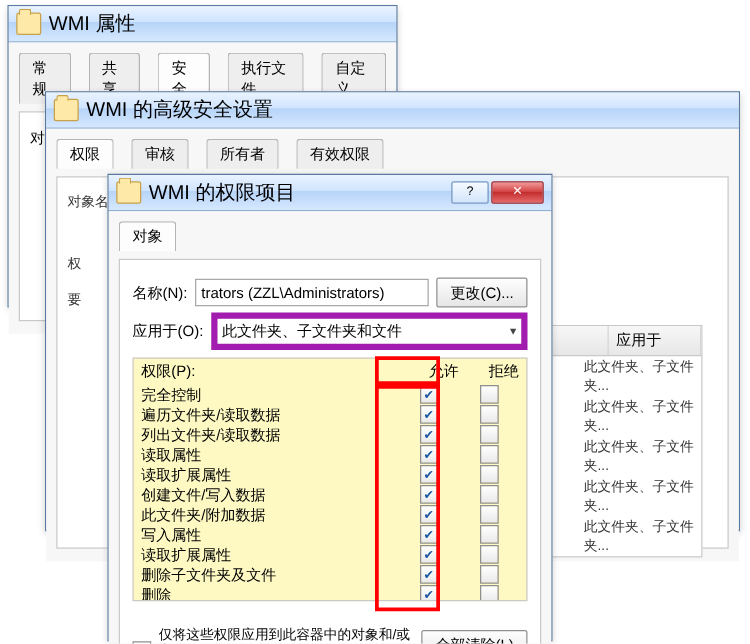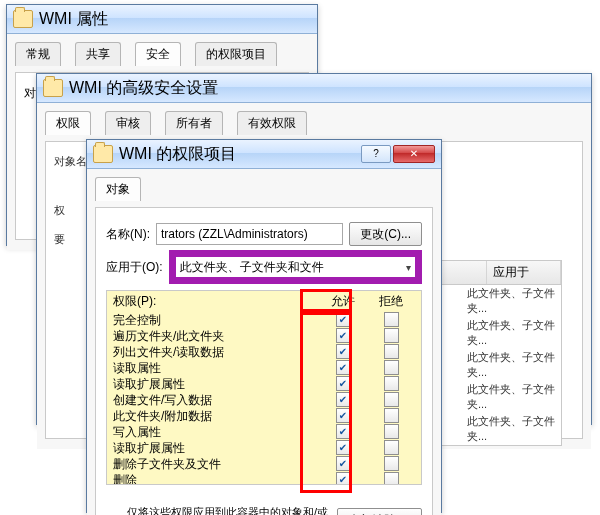--- a/index.html
+++ b/index.html
@@ -14,26 +14,26 @@
   .winbtn.close{background:linear-gradient(#f29a9a,#d34545 45%,#c02a2a 46%,#e76a6a);border-color:#a02525;color:#fff;width:40px}
   .client{padding:8px 8px 10px 8px;background:#f7f7f7}
   .tabbar{display:flex;gap:14px;margin-bottom:6px}
   .tab{padding:3px 10px;border:1px solid #b5b5b5;border-bottom:none;background:#fdfdfd;border-radius:3px 3px 0 0;font-size:12px}
   .tab.inactive{background:#eee}
   .group{border:1px solid #c9c9c9;background:#fff;padding:8px}
   .row{display:flex;align-items:center;margin:4px 0;gap:6px}
   .lbl{white-space:nowrap}
   .txtbox{flex:1;height:20px;border:1px solid #a8a8a8;background:#fff;padding:0 4px;display:flex;align-items:center;overflow:hidden;white-space:nowrap}
   .btn{height:22px;padding:0 10px;border:1px solid #8f8f8f;background:linear-gradient(#fefefe,#e6e6e6);border-radius:2px;font-size:12px;display:inline-flex;align-items:center;justify-content:center}
-  .select{flex:1;height:20px;border:7px solid #a21caf;background:#fff;display:flex;align-items:center;padding:0 4px;justify-content:space-between}
+  .select{flex:1;height:20px;border:5px solid #a21caf;background:#fff;display:flex;align-items:center;padding:0 4px;justify-content:space-between}
   .select .arrow{font-size:10px;color:#444}
   .perm-box{border:1px solid #c9c9c9;margin-top:6px;background:#fef9c3}
   .perm-head{display:flex;padding:2px 6px 2px 6px}
   .perm-head .c1{flex:1}
-  .perm-head .c2,.perm-head .c3{width:48px;text-align:center}
+  .perm-head .c2,.perm-head .c3{width:48px;text-align:right}
   .perm-list{max-height:170px;overflow:hidden;padding:0 6px 2px 6px}
   .perm-row{display:flex;align-items:flex-start;height:16px}
   .perm-row .c1{flex:1;font-size:12px}
   .perm-row .c2,.perm-row .c3{width:48px;display:flex;align-items:center;justify-content:center}
   .cb{width:13px;height:13px;border:1px solid #8f8f8f;background:linear-gradient(#fff,#e9e9e9);display:inline-flex;align-items:center;justify-content:center;font-size:10px;color:#1856a0}
   .hi-allow{position:absolute;border:3px solid #ff0000;pointer-events:none}
   
   .adv-list{border:1px solid #c9c9c9;background:#fff;font-size:12px}
   .adv-list .hdr{display:flex;background:linear-gradient(#f7f7f7,#e7e7e7);border-bottom:1px solid #c9c9c9}
   .adv-list .hdr div{padding:3px 6px;border-right:1px solid #d5d5d5}
@@ -49,21 +49,22 @@
   <div class="window" style="left:6px;top:4px;width:310px;height:240px">
     <div class="titlebar">
       <span class="folder"></span>
       <span class="tb-title">WMI 属性</span>
     </div>
     <div class="client">
       <div class="tabbar">
         <div class="tab inactive">常规</div>
         <div class="tab inactive">共享</div>
         <div class="tab">安全</div>
-        <div class="tab inactive">的权限项目</div>
+        <div class="tab inactive">执行文件</div>
+        <div class="tab inactive">自定义</div>
       </div>
       <div class="group" style="height:150px">
         <div class="row">
             <span class="lbl">对象名称</span>
           </div>
       </div>
     </div>
   </div>
 
   <div class="window" style="left:36px;top:73px;width:554px;height:350px">
@@ -166,21 +167,21 @@
               <div class="perm-row">
                 <span class="c1">完全控制</span>
                 <span class="c2">
                   <span class="cb">✔</span>
                 </span>
                 <span class="c3">
                   <span class="cb"></span>
                 </span>
               </div>
               <div class="perm-row">
-                <span class="c1">遍历文件夹/此文件夹</span>
+                <span class="c1">遍历文件夹/读取数据</span>
                 <span class="c2">
                   <span class="cb">✔</span>
                 </span>
                 <span class="c3">
                   <span class="cb"></span>
                 </span>
               </div>
               <div class="perm-row">
                 <span class="c1">列出文件夹/读取数据</span>
                 <span class="c2">

